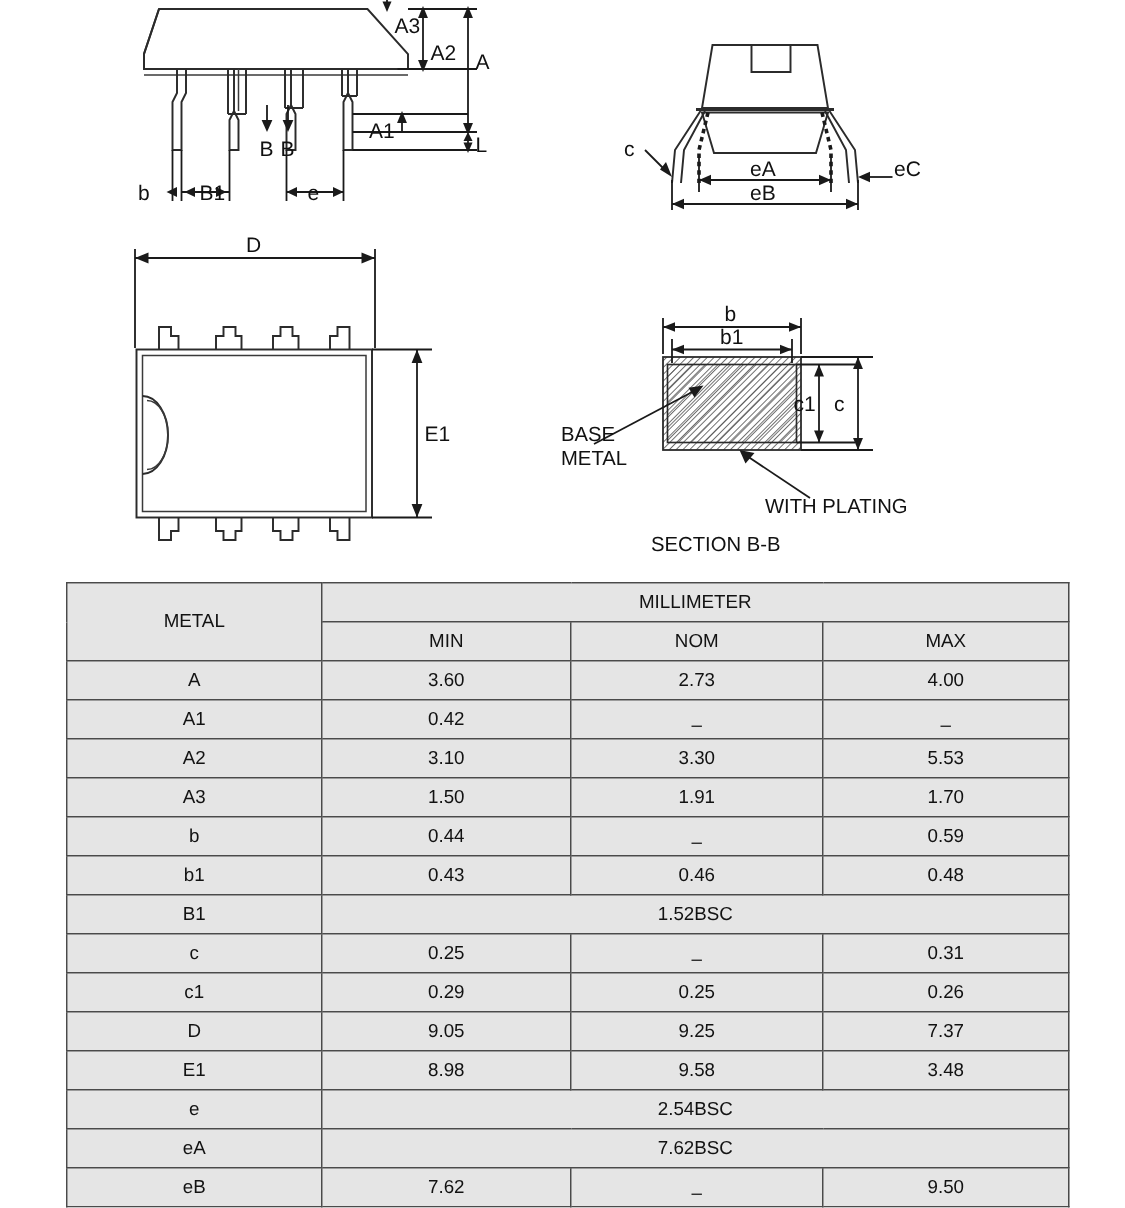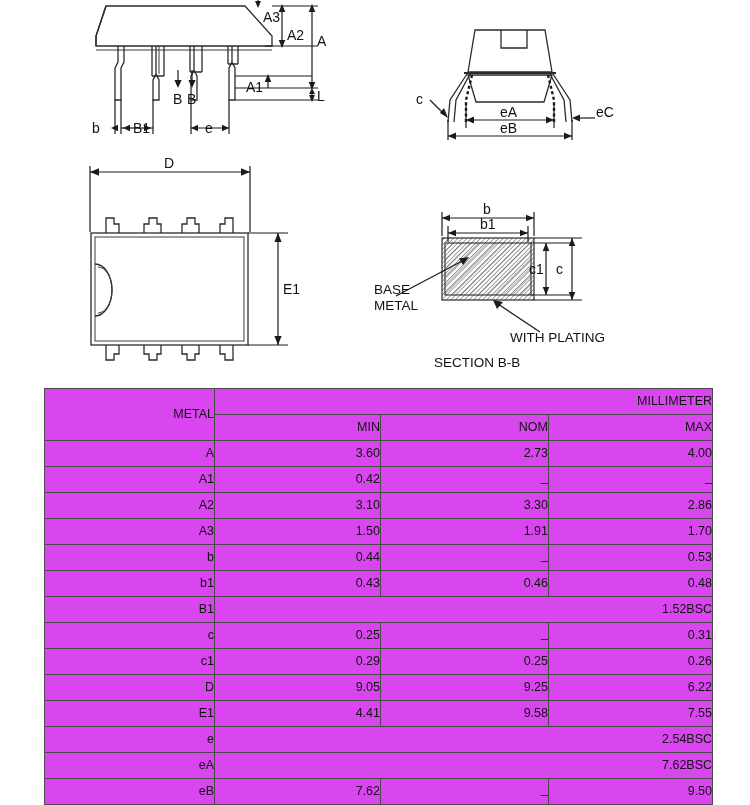--- a/index.html
+++ b/index.html
@@ -56,26 +56,26 @@
   table.dims {
     border-collapse: collapse;
     width: 668px;
     table-layout: fixed;
     font-family: "Liberation Sans", sans-serif;
     font-size: 12.5px;
     color: #121212;
   }
   table.dims td, table.dims th {
     border: 1px solid #4a4a4a;
-    text-align: right;
+    text-align: center;
     font-weight: normal;
     padding: 0;
     height: 25px;
     line-height: 25px;
-    background: #d946ef;
+    background: #e5e5e5;
   }
   col.c-sym { width: 170px; }
   col.c-min { width: 166px; }
   col.c-nom { width: 168px; }
   col.c-max { width: 164px; }
   td.sym-head { height: 50px; line-height: 50px; }
   .dashcell {
     display: block;
     height: 25px;
     line-height: 33px;
@@ -330,35 +330,35 @@
               <span class="dashcell">–</span>
             </td>
             <td>
               <span class="dashcell">–</span>
             </td>
           </tr>
           <tr>
             <td>A2</td>
             <td>3.10</td>
             <td>3.30</td>
-            <td>2.86</td>
+            <td>5.53</td>
           </tr>
           <tr>
             <td>A3</td>
             <td>1.50</td>
             <td>1.91</td>
             <td>1.70</td>
           </tr>
           <tr>
             <td>b</td>
             <td>0.44</td>
             <td>
               <span class="dashcell">–</span>
             </td>
-            <td>0.53</td>
+            <td>0.59</td>
           </tr>
           <tr>
             <td>b1</td>
             <td>0.43</td>
             <td>0.46</td>
             <td>0.48</td>
           </tr>
           <tr>
             <td>B1</td>
             <td colspan="3">1.52BSC</td>
@@ -374,27 +374,27 @@
           <tr>
             <td>c1</td>
             <td>0.29</td>
             <td>0.25</td>
             <td>0.26</td>
           </tr>
           <tr>
             <td>D</td>
             <td>9.05</td>
             <td>9.25</td>
-            <td>6.22</td>
+            <td>7.37</td>
           </tr>
           <tr>
             <td>E1</td>
-            <td>4.41</td>
+            <td>8.98</td>
             <td>9.58</td>
-            <td>7.55</td>
+            <td>3.48</td>
           </tr>
           <tr>
             <td>e</td>
             <td colspan="3">2.54BSC</td>
           </tr>
           <tr>
             <td>eA</td>
             <td colspan="3">7.62BSC</td>
           </tr>
           <tr>

